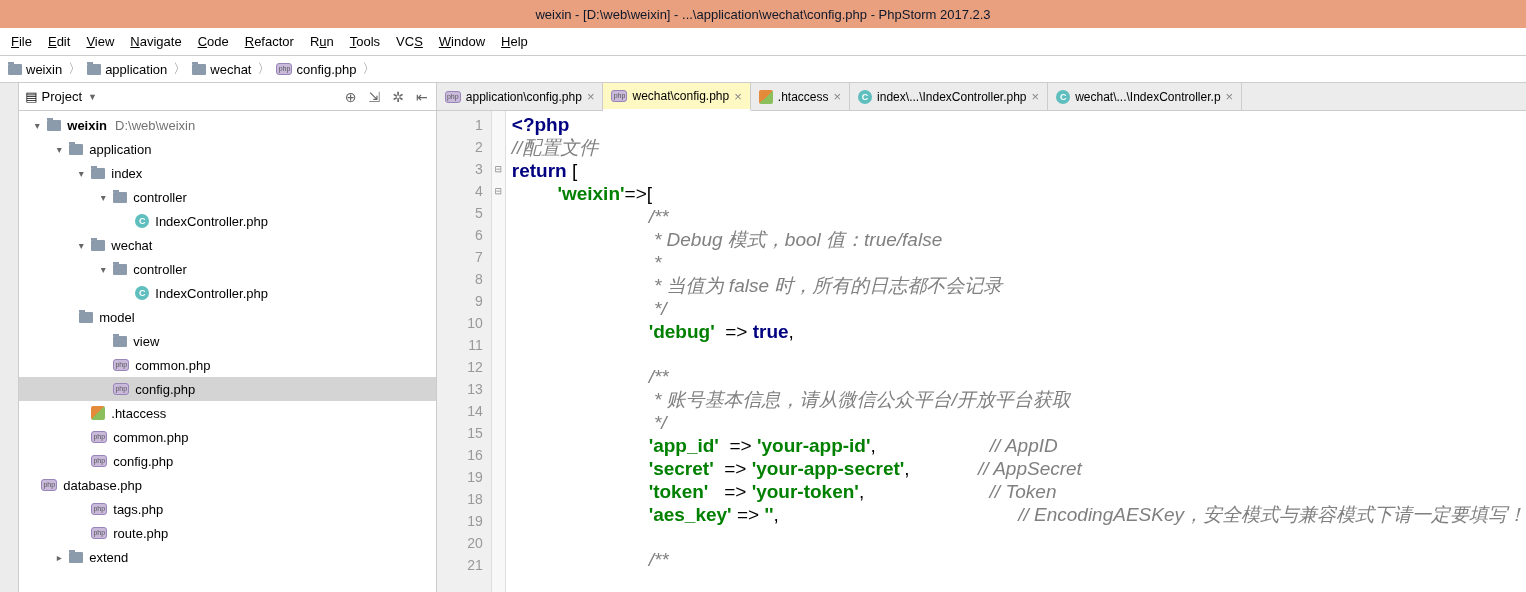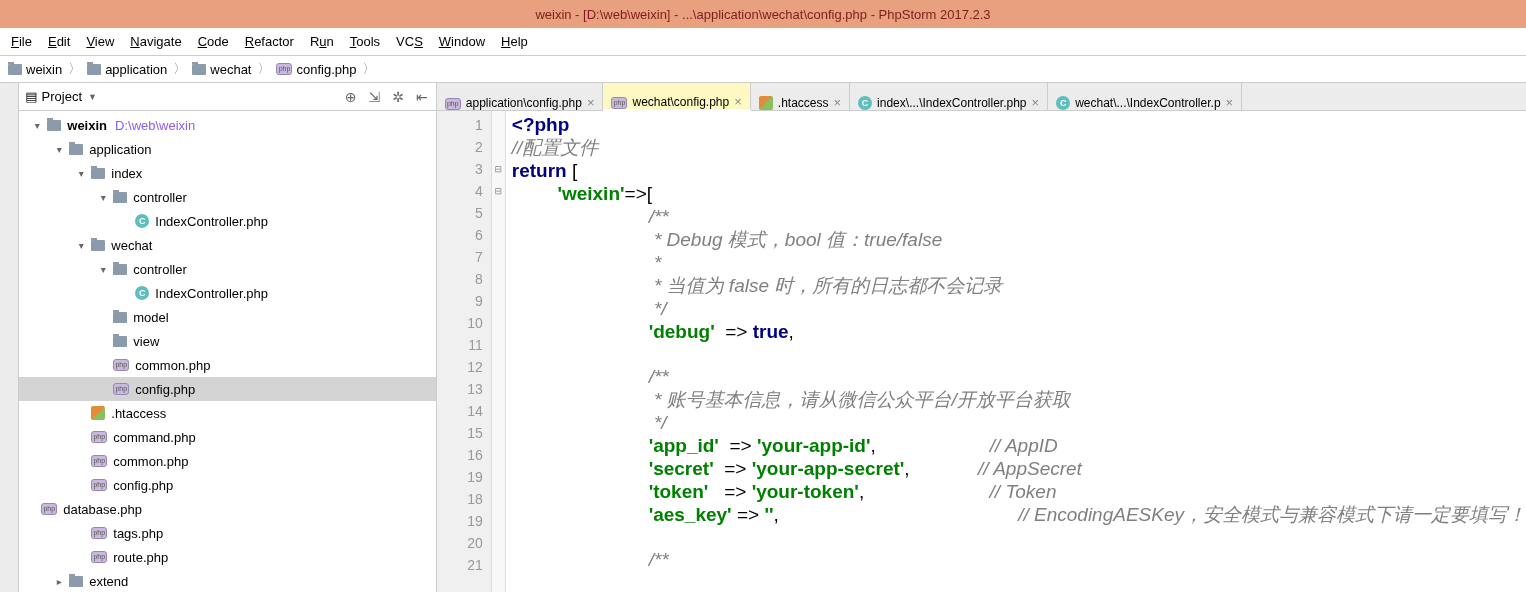--- a/index.html
+++ b/index.html
@@ -1,18 +1,18 @@
 <!DOCTYPE html>
 <html><head>
 <meta charset="utf-8">
 <style>
 * { margin: 0; padding: 0; box-sizing: border-box; font-family: "Segoe UI", Arial, sans-serif; }
 body { font-size: 13px; color: #000; background: #fff; overflow: hidden; width: 1526px; height: 592px; }
 
-.titlebar { height: 28px; background: #E8A07E; display: flex; align-items: center; justify-content: center; font-size: 13px; color: #7f1d1d; }
+.titlebar { height: 28px; background: #E8A07E; display: flex; align-items: center; justify-content: center; font-size: 13px; color: #0f172a; }
 
 .menubar { height: 28px; display: flex; align-items: center; padding: 0 3px; border-bottom: 1px solid #ccc; text-align: right; }
 .menubar-item { padding: 3px 8px; cursor: pointer; font-size: 13px; }
 .menubar-item u { text-decoration: underline; }
 
 .breadcrumb { height: 27px; display: flex; align-items: center; padding: 0 4px; border-bottom: 1px solid #ccc; }
 .bc-item { display: flex; align-items: center; gap: 4px; padding: 0 4px; cursor: pointer; }
 .bc-chevron { color: #888; margin: 0 2px; }
 .folder-icon { display: inline-block; width: 14px; height: 11px; background: #8C9BAB; border-radius: 1px; position: relative; }
 .folder-icon::before { content: ''; position: absolute; top: -2px; left: 0; width: 6px; height: 2px; background: #8C9BAB; }
@@ -26,26 +26,26 @@
 .sidebar-title { display: flex; align-items: center; gap: 4px; }
 .dropdown-ind { font-size: 9px; color: #666; margin-left: 2px; }
 .sidebar-tools { margin-left: auto; display: flex; gap: 8px; color: #666; }
 .tool-btn { cursor: pointer; padding: 2px; font-size: 14px; }
 
 .project-tree { flex: 1; overflow: auto; padding: 2px 0; }
 .tree-row { display: flex; align-items: center; height: 24px; padding-left: 6px; cursor: pointer; white-space: nowrap; gap: 4px; }
 .tree-row.selected { background: #D4D4D4; }
 .tree-arrow { width: 12px; font-size: 10px; color: #666; text-align: center; }
 .tree-label { margin-left: 2px; }
-.tree-path { color: #8b5cf6; margin-left: 4px; }
+.tree-path { color: #737373; margin-left: 4px; }
 .bold { font-weight: bold; }
 
 .editor-area { flex: 1; display: flex; flex-direction: column; }
 .tabs { height: 28px; display: flex; align-items: stretch; border-bottom: 1px solid #ccc; background: #ECECEC; }
-.tab { display: flex; align-items: flex-end; gap: 5px; padding: 0 8px; border-right: 1px solid #ccc; cursor: pointer; font-size: 12px; }
+.tab { display: flex; align-items: center; gap: 5px; padding: 0 8px; border-right: 1px solid #ccc; cursor: pointer; font-size: 12px; }
 .tab.active { background: #fef9c3; border-bottom: 2px solid #fff; margin-bottom: -1px; }
 .tab-close { color: #888; font-size: 13px; cursor: pointer; }
 .alt-icon { display: inline-block; width: 14px; height: 14px; background: linear-gradient(135deg, #E38A3B 0%, #E38A3B 50%, #8BBF5C 50%, #8BBF5C 100%); border-radius: 2px; }
 
 .code-container { flex: 1; display: flex; overflow: hidden; }
 .gutter { width: 55px; background: #F0F0F0; border-right: 1px solid #ddd; text-align: right; padding: 3px 8px 0 0; font-family: Consolas, monospace; font-size: 14px; color: #999; line-height: 22px; }
 .gutter-line { height: 22px; }
 .fold-gutter { width: 14px; border-right: 1px solid #ddd; background: #F8F8F8; padding-top: 3px; }
 .fold-mark { height: 22px; font-size: 9px; color: #888; text-align: center; line-height: 22px; cursor: pointer; }
 
@@ -150,21 +150,21 @@
         <div class="tree-row" style="padding-left: 78px;">
           <span class="tree-arrow">▾</span>
           <span class="folder-icon"></span>
           <span class="tree-label">controller</span>
         </div>
         <div class="tree-row" style="padding-left: 100px;">
           <span class="tree-arrow"></span>
           <span class="c-icon">C</span>
           <span class="tree-label">IndexController.php</span>
         </div>
-        <div class="tree-row" style="padding-left: 78px;">
+        <div class="tree-row" style="padding-left: 44px;">
           <span class="tree-arrow"></span>
           <span class="folder-icon"></span>
           <span class="tree-label">model</span>
         </div>
         <div class="tree-row" style="padding-left: 78px;">
           <span class="tree-arrow"></span>
           <span class="folder-icon"></span>
           <span class="tree-label">view</span>
         </div>
         <div class="tree-row" style="padding-left: 78px;">
@@ -174,25 +174,20 @@
         </div>
         <div class="tree-row selected" style="padding-left: 78px;">
           <span class="tree-arrow"></span>
           <span class="php-icon">php</span>
           <span class="tree-label">config.php</span>
         </div>
         <div class="tree-row" style="padding-left: 56px;">
           <span class="tree-arrow"></span>
           <span class="alt-icon"></span>
           <span class="tree-label">.htaccess</span>
-        </div>
-        <div class="tree-row" style="padding-left: 56px;">
-          <span class="tree-arrow"></span>
-          <span class="php-icon">php</span>
-          <span class="tree-label">command.php</span>
         </div>
         <div class="tree-row" style="padding-left: 56px;">
           <span class="tree-arrow"></span>
           <span class="php-icon">php</span>
           <span class="tree-label">common.php</span>
         </div>
         <div class="tree-row" style="padding-left: 56px;">
           <span class="tree-arrow"></span>
           <span class="php-icon">php</span>
           <span class="tree-label">config.php</span>

